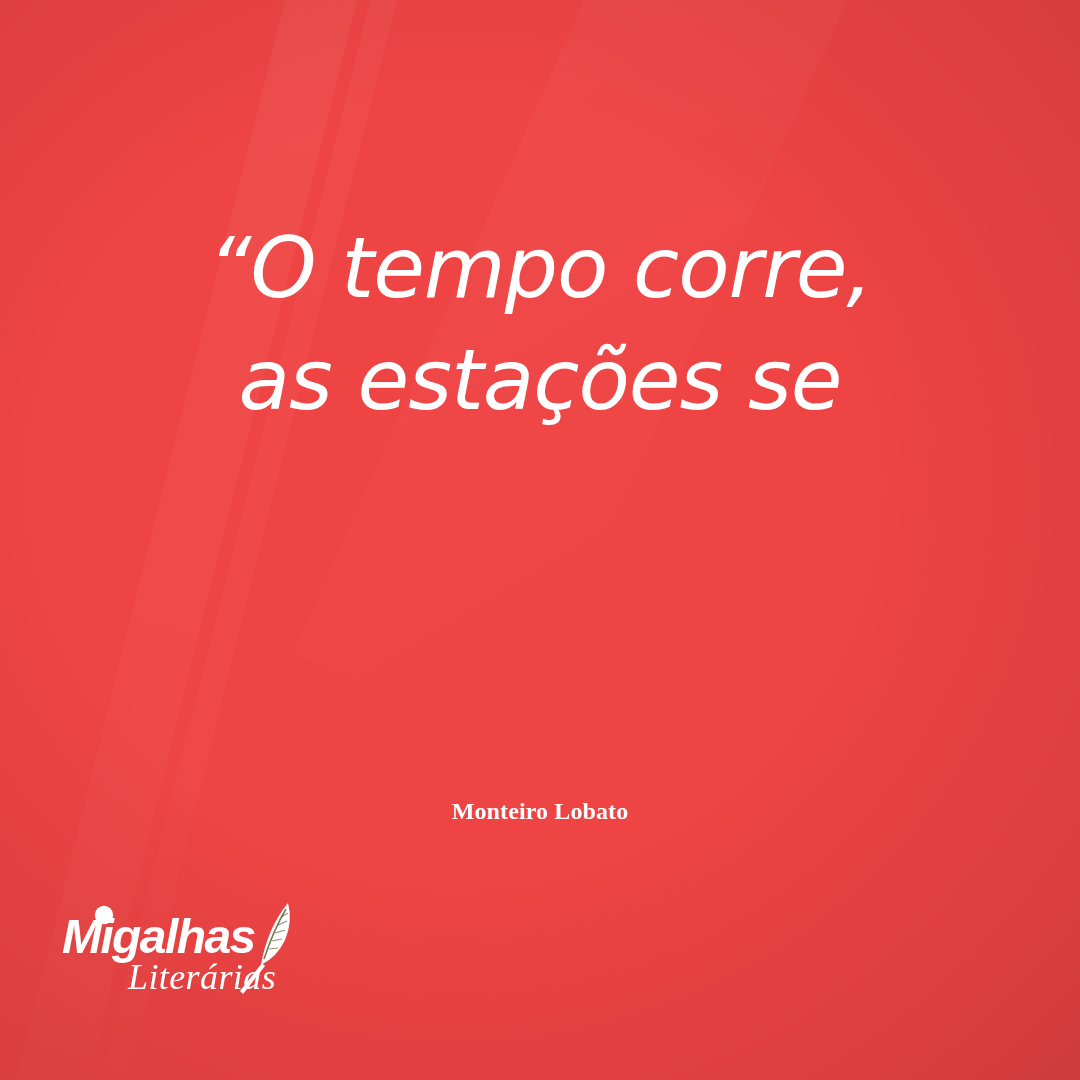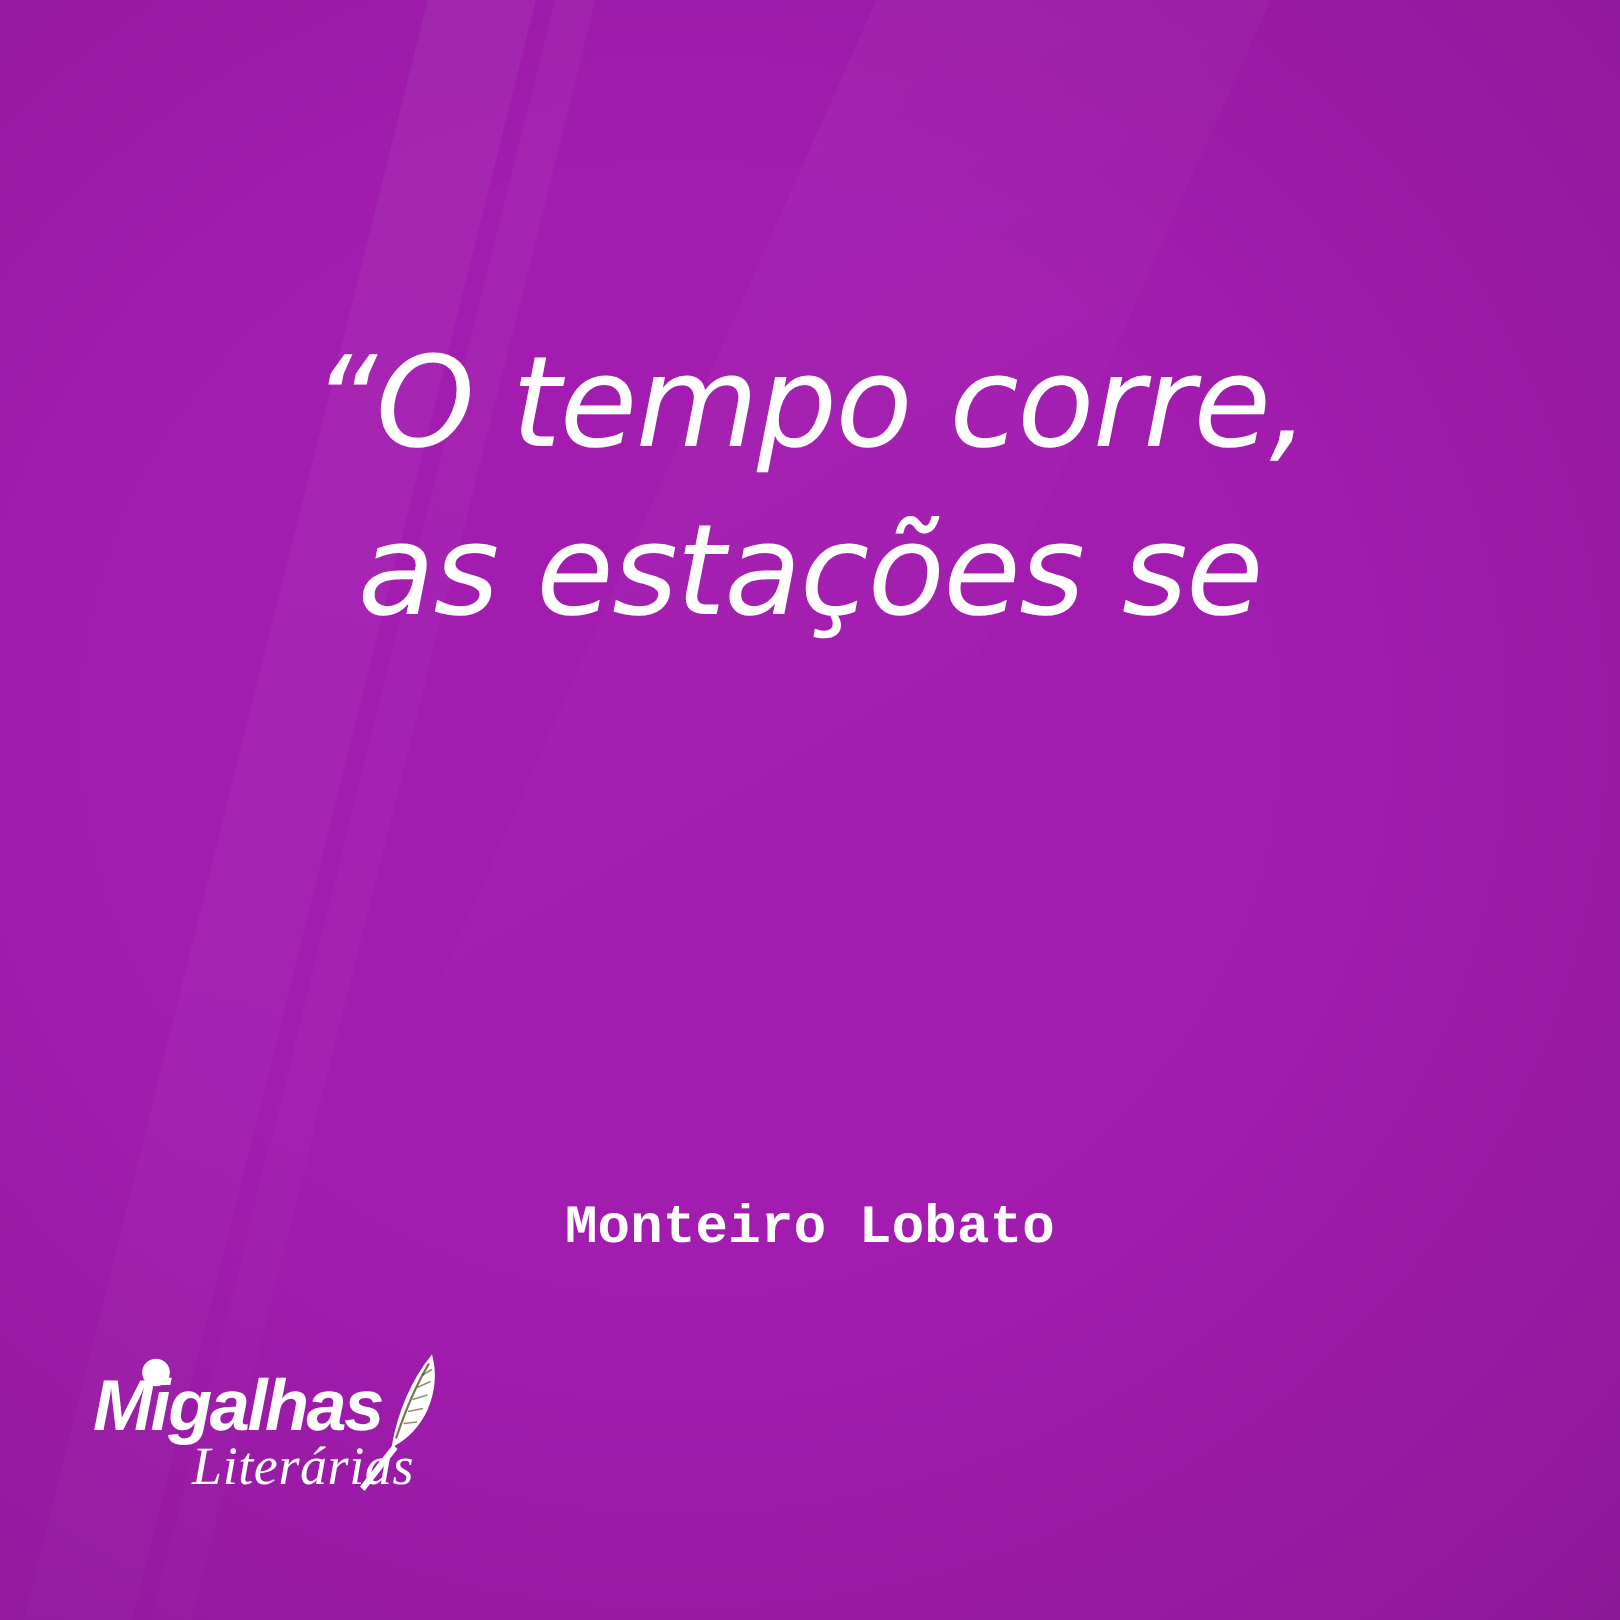--- a/index.html
+++ b/index.html
@@ -8,21 +8,21 @@
   html, body {
     width:1080px; height:1080px;
     background:#2e3510;
     font-family:"Liberation Sans", sans-serif;
     overflow:hidden;
   }
 
   #card {
     position:relative;
     width:1080px; height:1080px;
-    background:#a21caf;
+    background:#ef4444;
     overflow:hidden;
   }
 
   
   #portrait-layer {
     position:absolute; inset:0;
     pointer-events:none;
   }
   #portrait-layer svg { display:block; width:1080px; height:1080px; }
 
@@ -85,23 +85,23 @@
     letter-spacing:-0.012em;
     color:#ffffff;
     white-space:nowrap;
   }
 
   #author-name {
     position:absolute;
     left:0; right:0;
     top:798px;
     text-align:center;
-    font-family:Liberation Mono, monospace;
+    font-family:Liberation Serif, serif;
     font-weight:bold;
-    font-size:36px;
+    font-size:24px;
     letter-spacing:0.005em;
     color:#ffffff;
   }
 
   
   #logo {
     position:absolute;
     left:62px;
     top:897px;
     width:260px;

